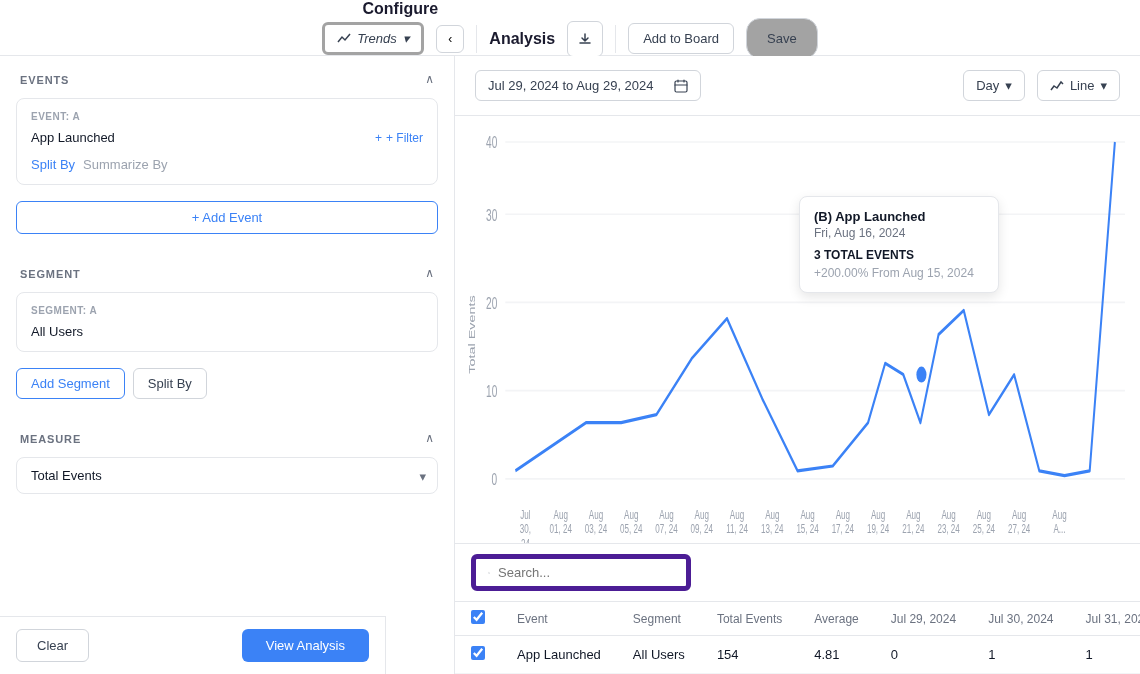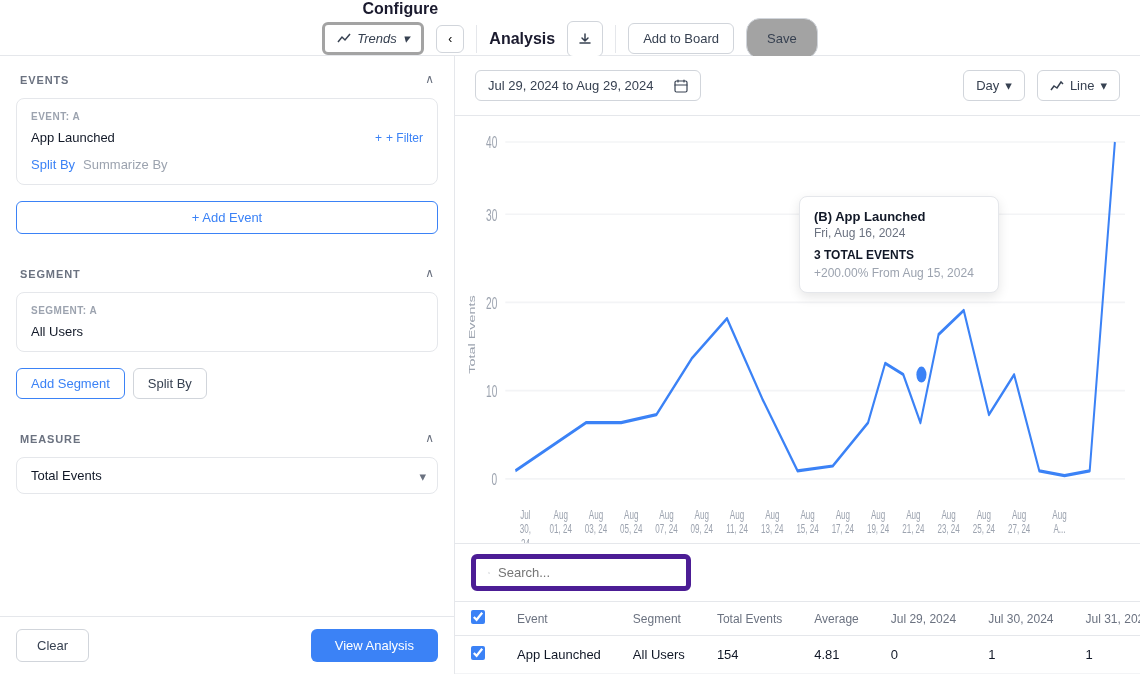--- a/index.html
+++ b/index.html
@@ -283,21 +283,21 @@
       transform: translateY(-50%);
       color: #6b7280;
       pointer-events: none;
     }
 
     
     .bottom-actions {
       position: absolute;
       bottom: 0;
       left: 0;
-      width: 455px;
+      width: 386px;
       background: #fff;
       border-top: 1px solid #e5e7eb;
       border-right: 1px solid #e5e7eb;
       padding: 12px 16px;
       display: flex;
       justify-content: space-between;
       align-items: center;
       z-index: 10;
     }
 

